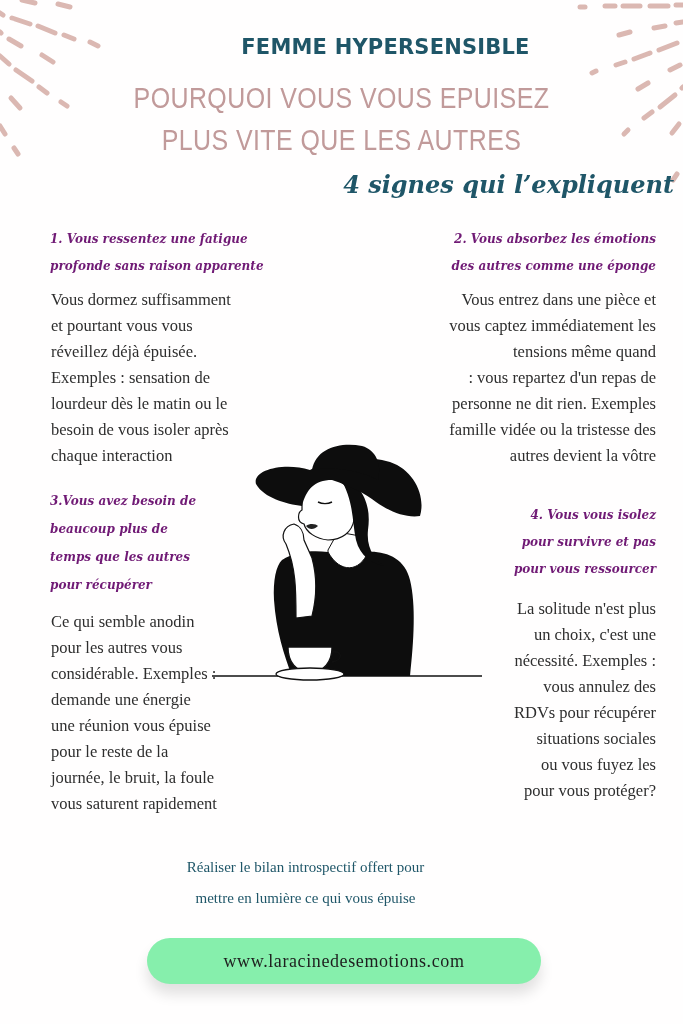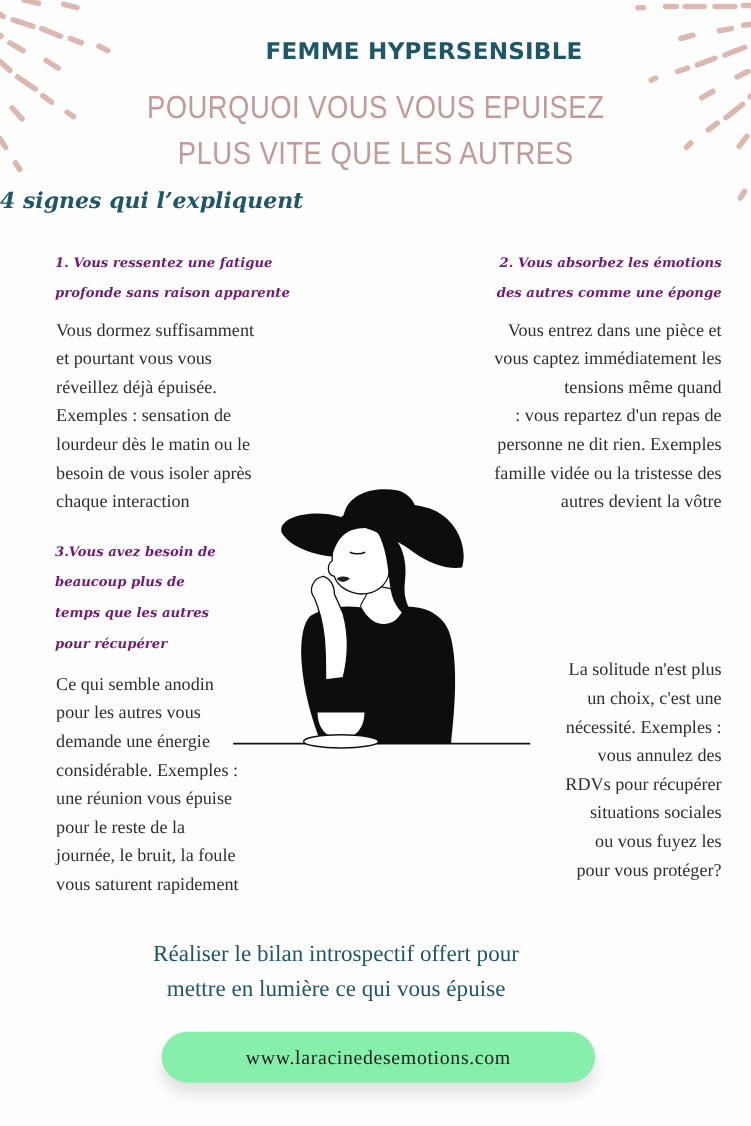--- a/index.html
+++ b/index.html
@@ -15,23 +15,23 @@
       color: #1f5668; letter-spacing: 0.2px; padding-left: 44px;
     }
     .subtitle {
       position: absolute; left: 0; width: 683px; text-align: center;
       font-family: "Liberation Sans", sans-serif; font-size: 29px; letter-spacing: 0.5px;
       color: #c19a9a; transform: scaleX(0.86); transform-origin: center;
     }
     .subtitle.l1 { top: 82px; }
     .subtitle.l2 { top: 124px; }
     .tagline {
-      position: absolute; top: 170px; left: 0; width: 674px; text-align: left;
+      position: absolute; top: 170px; left: 0; width: 674px; text-align: right;
       font-family: "DejaVu Serif", serif; font-style: italic; font-weight: bold;
-      font-size: 20px; color: #1f5668;
+      font-size: 24px; color: #1f5668;
     }
 
     .heading {
       position: absolute; font-family: "DejaVu Serif", serif; font-style: italic; font-weight: bold;
       font-size: 12px; line-height: 27px; color: #701a75;
     }
     .body-text {
       position: absolute; font-family: "Liberation Serif", serif; font-size: 16.5px;
       line-height: 26px; color: #2e2e2e;
     }
@@ -43,21 +43,21 @@
     .b2 { right: 27px; top: 287px; text-align: right; }
     .h3 { left: 50px; top: 487px; line-height: 28px; }
     .b3 { left: 51px; top: 609px; }
     .h4 { right: 27px; top: 502px; text-align: right; line-height: 27px; }
     .b4 { right: 27px; top: 596px; text-align: right; }
 
     .illustration { position: absolute; left: 200px; top: 440px; }
 
     .cta {
       position: absolute; top: 852px; left: 0; width: 611px; text-align: center;
-      font-family: "Liberation Serif", serif; font-size: 21px; line-height: 31px; color: #1f5668;
+      font-family: "Liberation Serif", serif; font-size: 15px; line-height: 31px; color: #1f5668;
     }
     .cta span { display: block; }
 
     .url-pill {
       position: absolute; left: 147px; top: 938px; width: 394px; height: 46px;
       border-radius: 23px; background: #86efac;
       box-shadow: 0 10px 14px rgba(0,0,0,0.12);
       display: flex; align-items: center; justify-content: center;
       font-family: "Liberation Serif", serif; font-size: 18px; color: #1e1e1e; letter-spacing: 0.6px;
       cursor: pointer;
@@ -178,28 +178,33 @@
 
   <div class="heading h3">
     <span>3.Vous avez besoin de</span>
     <span>beaucoup plus de</span>
     <span>temps que les autres</span>
     <span>pour récupérer</span>
   </div>
   <div class="body-text b3">
     <span>Ce qui semble anodin</span>
     <span>pour les autres vous</span>
+    <span>considérable. Exemples :</span>
     <span>demande une énergie</span>
-    <span>considérable. Exemples :</span>
     <span>une réunion vous épuise</span>
     <span>pour le reste de la</span>
     <span>journée, le bruit, la foule</span>
     <span>vous saturent rapidement</span>
   </div>
 
+  <div class="heading h4">
+    <span>4. Vous vous isolez</span>
+    <span>pour survivre et pas</span>
+    <span>pour vous ressourcer</span>
+  </div>
   <div class="body-text b4">
     <span>La solitude n'est plus</span>
     <span>un choix, c'est une</span>
     <span>nécessité. Exemples :</span>
     <span>vous annulez des</span>
     <span>RDVs pour récupérer</span>
     <span>situations sociales</span>
     <span>ou vous fuyez les</span>
     <span>pour vous protéger?</span>
   </div>

